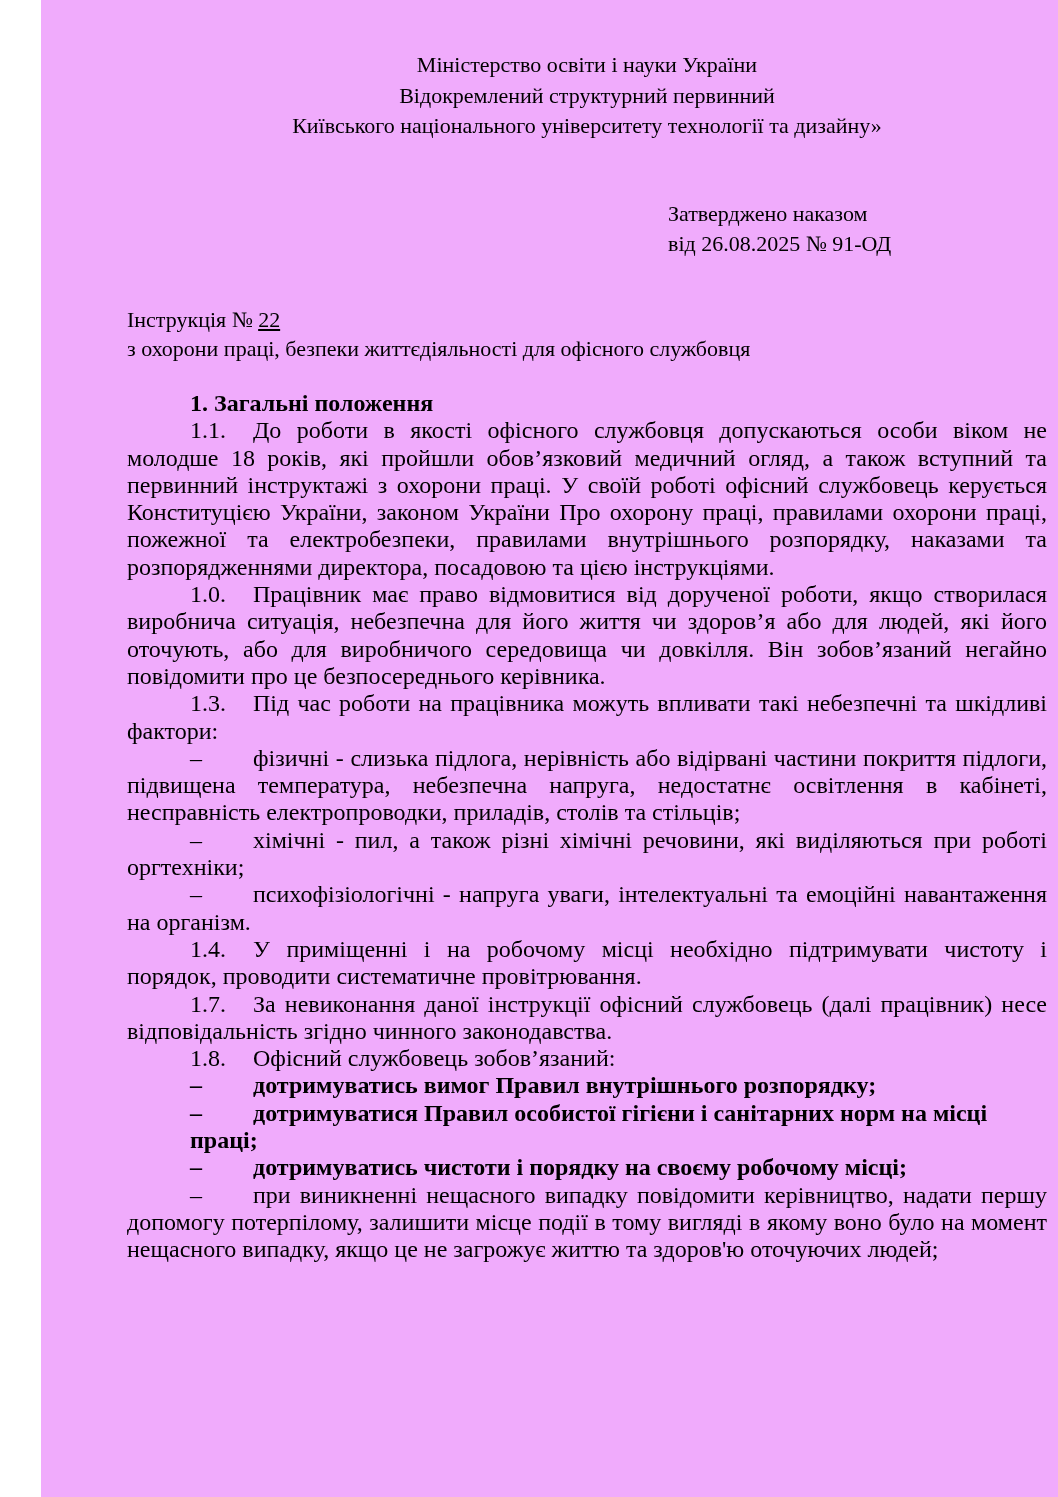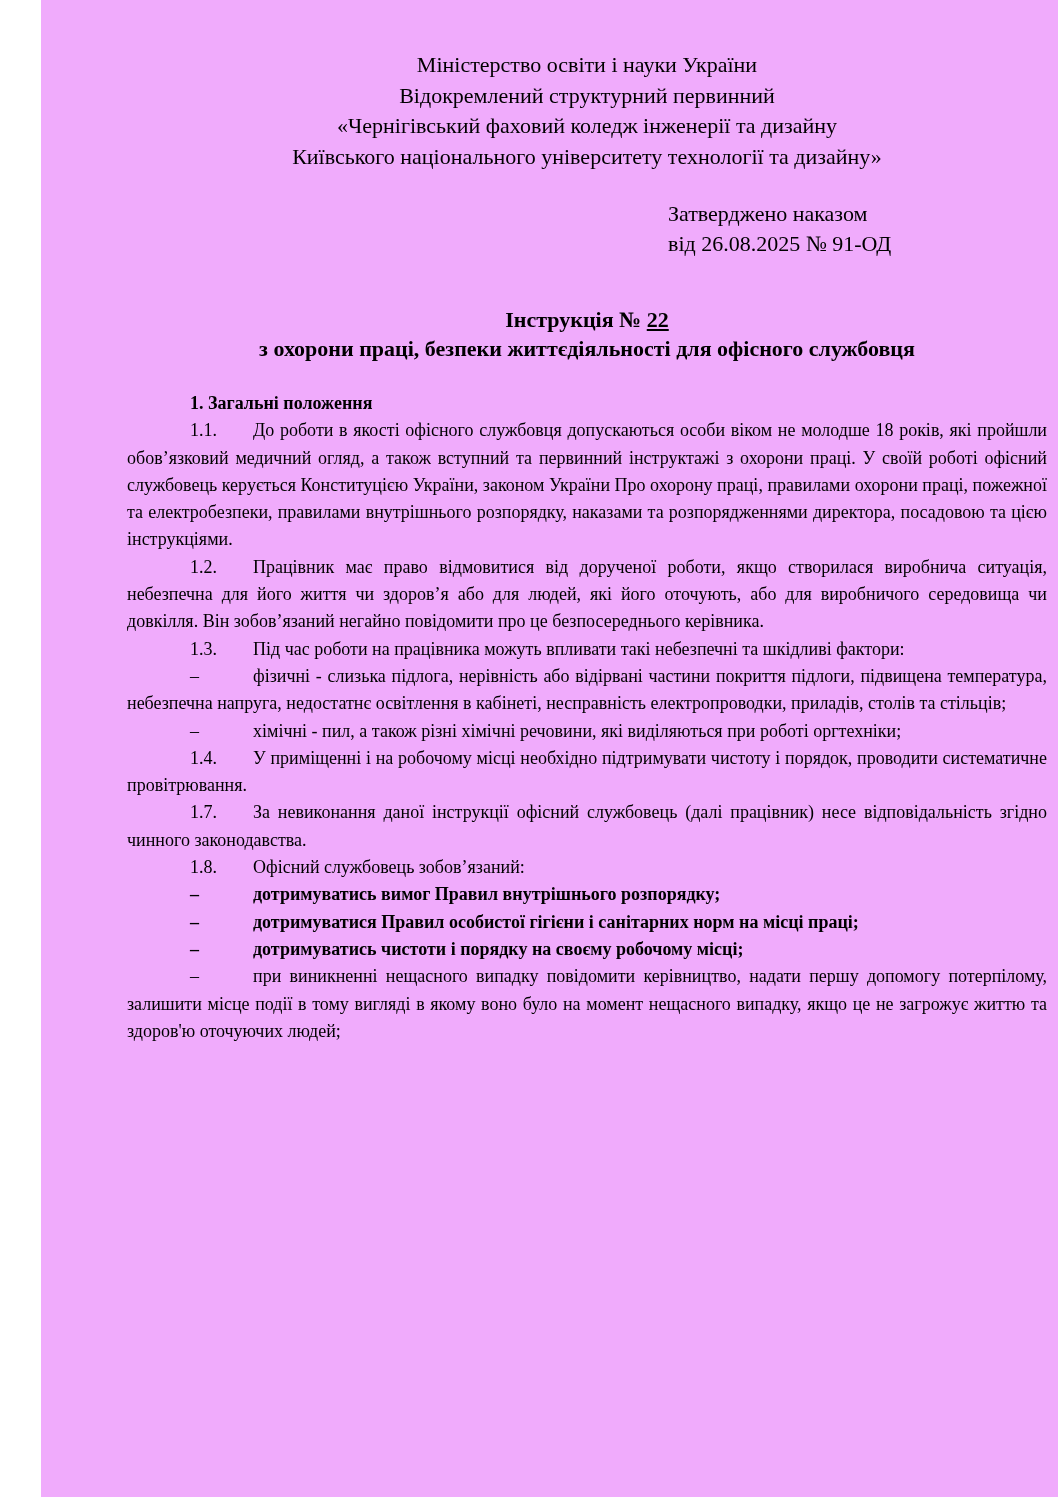--- a/index.html
+++ b/index.html
@@ -38,34 +38,33 @@
       left: 627px;
       top: 199px;
       font-size: 22px;
       line-height: 30px;
     }
     .title-block {
       position: absolute;
       left: 86px;
       width: 920px;
       top: 305px;
-      text-align: center;
-      font-weight: bold;
+      font-weight: normal;
       font-size: 22px;
       line-height: 29px;
     }
     .title-num {
       text-decoration: underline;
     }
     .content {
       position: absolute;
       left: 86px;
       width: 920px;
       top: 390px;
-      font-size: 18px;
+      font-size: 24px;
       line-height: 27.3px;
     }
     .section-heading {
       font-weight: bold;
       padding-left: 63px;
       margin: 0;
     }
     .para {
       text-align: justify;
       text-indent: 63px;
@@ -97,45 +96,45 @@
     }
   </style>
 </head>
 <body>
 
 <div class="page">
 
   <div class="header">
     <div>Міністерство освіти і науки України</div>
     <div>Відокремлений структурний первинний</div>
-    <div>«Чернігівський фаховий  коледж інженерії та дизайну</div>
     <div>Київського національного університету технології та дизайну»</div>
   </div>
 
   <div class="approval">
     <div>Затверджено наказом</div>
     <div>від 26.08.2025  № 91-ОД</div>
   </div>
 
   <div class="title-block">
     <div><span>Інструкція № </span><span class="title-num"> 22 </span></div>
     <div>з охорони праці, безпеки життєдіяльності для офісного службовця</div>
   </div>
 
   <div class="content">
     <p class="section-heading">1. Загальні положення</p>
 
     <p class="para"><span class="num">1.1.</span><span>До роботи в якості офісного службовця допускаються особи віком не молодше 18 років, які пройшли обов’язковий медичний огляд, а також вступний та первинний інструктажі з охорони праці. У своїй роботі офісний службовець керується Конституцією України, законом України Про охорону праці, правилами охорони праці, пожежної та електробезпеки, правилами внутрішнього розпорядку, наказами та розпорядженнями директора, посадовою та цією інструкціями.</span></p>
 
-    <p class="para"><span class="num">1.2.</span><span>Працівник має право відмовитися від дорученої роботи, якщо створилася виробнича ситуація, небезпечна для його життя чи здоров’я або для людей, які його оточують, або для виробничого середовища чи довкілля. Він зобов’язаний негайно повідомити про це безпосереднього керівника.</span></p>
+    <p class="para"><span class="num">1.0.</span><span>Працівник має право відмовитися від дорученої роботи, якщо створилася виробнича ситуація, небезпечна для його життя чи здоров’я або для людей, які його оточують, або для виробничого середовища чи довкілля. Він зобов’язаний негайно повідомити про це безпосереднього керівника.</span></p>
 
     <p class="para"><span class="num">1.3.</span><span>Під час роботи на працівника можуть впливати такі небезпечні та шкідливі фактори:</span></p>
 
     <p class="dash-item"><span class="dash">–</span><span>фізичні - слизька підлога, нерівність або відірвані частини покриття підлоги, підвищена температура, небезпечна напруга, недостатнє освітлення в кабінеті, несправність електропроводки, приладів, столів та стільців;</span></p>
     <p class="dash-item"><span class="dash">–</span><span>хімічні - пил, а також різні хімічні речовини, які виділяються при роботі оргтехніки;</span></p>
+    <p class="dash-item"><span class="dash">–</span><span>психофізіологічні - напруга уваги, інтелектуальні та емоційні навантаження на організм.</span></p>
 
     <p class="para"><span class="num">1.4.</span><span>У приміщенні і на робочому місці необхідно підтримувати чистоту і порядок, проводити систематичне провітрювання.</span></p>
 
 
 
     <p class="para"><span class="num">1.7.</span><span>За невиконання даної інструкції офісний службовець (далі працівник) несе відповідальність згідно чинного законодавства.</span></p>
 
     <p class="para"><span class="num">1.8.</span><span>Офісний службовець зобов’язаний:</span></p>
 
     <p class="plain-dash"><span class="dash">–</span><span>дотримуватись вимог Правил внутрішнього розпорядку;</span></p>

